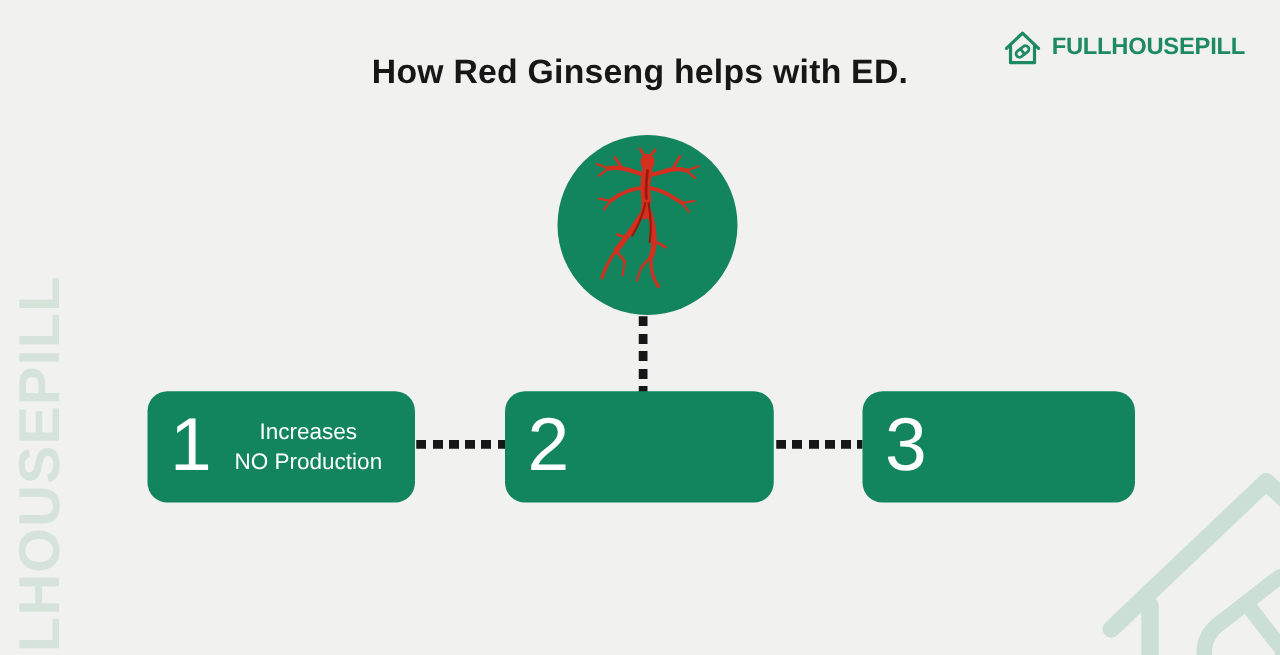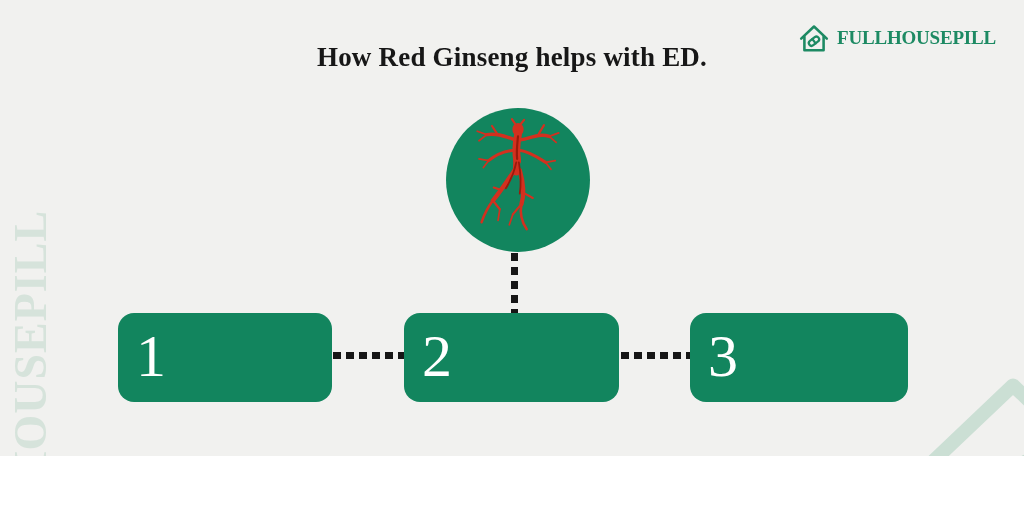--- a/index.html
+++ b/index.html
@@ -1,21 +1,21 @@
 <!DOCTYPE html>
 <html><head>
 <meta charset="utf-8">
 <style>
   html,body{margin:0;padding:0;}
   .canvas{
     position:relative;
-    width:1024px;height:456px;
+    width:1024px;height:524px;
     background:#f1f1ef;
     overflow:hidden;
-    font-family:Liberation Serif, serif;
+    font-family:Liberation Sans, sans-serif;
   }
   
   .title{
     position:absolute;left:0;right:0;top:42px;
     text-align:center;
     font-size:27px;font-weight:700;color:#171717;
     letter-spacing:.2px;
   }
   
   .brand{
@@ -154,20 +154,22 @@
       </svg>
     </span>
   </div>
 
   <div class="connector-v"></div>
   <div class="connector-h c1"></div>
   <div class="connector-h c2"></div>
 
   <div class="step-card s1">
     <div class="step-number">1</div>
+    <div class="step-label">Increases
+NO Production</div>
   </div>
   <div class="step-card s2">
     <div class="step-number">2</div>
   </div>
   <div class="step-card s3">
     <div class="step-number">3</div>
   </div>
 
   <div class="watermark-text">FULLHOUSEPILL</div>
 

